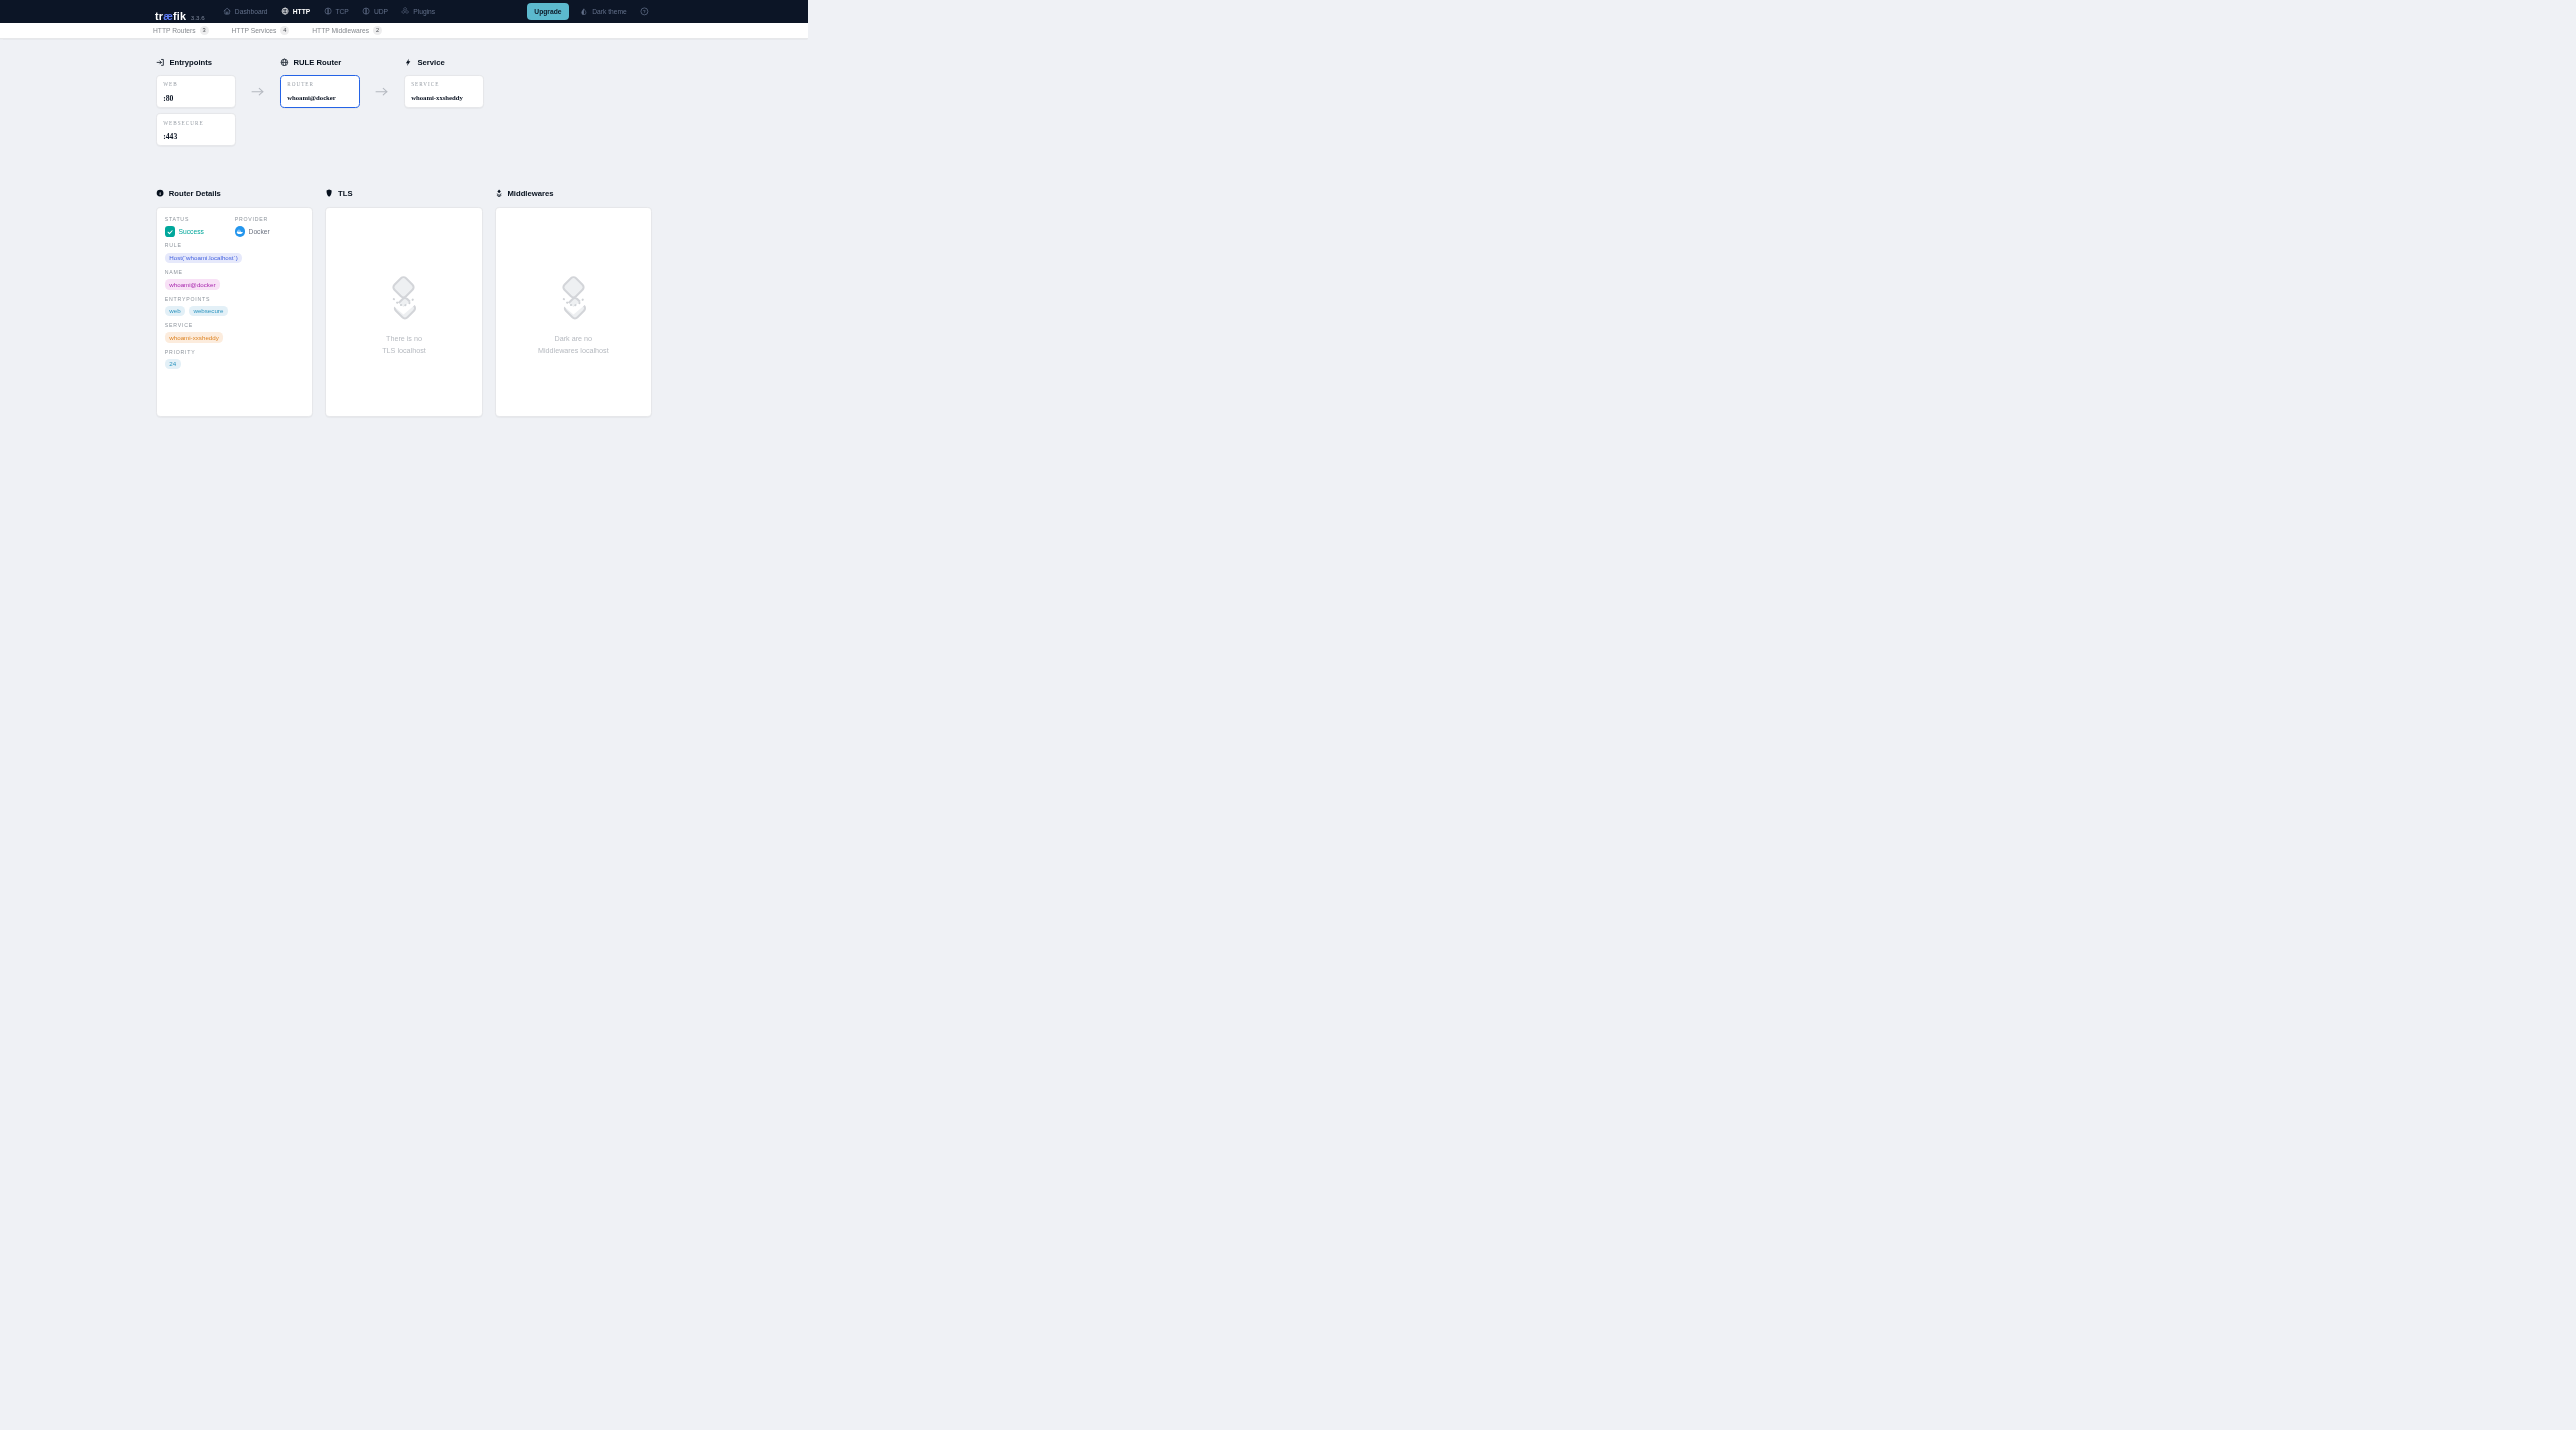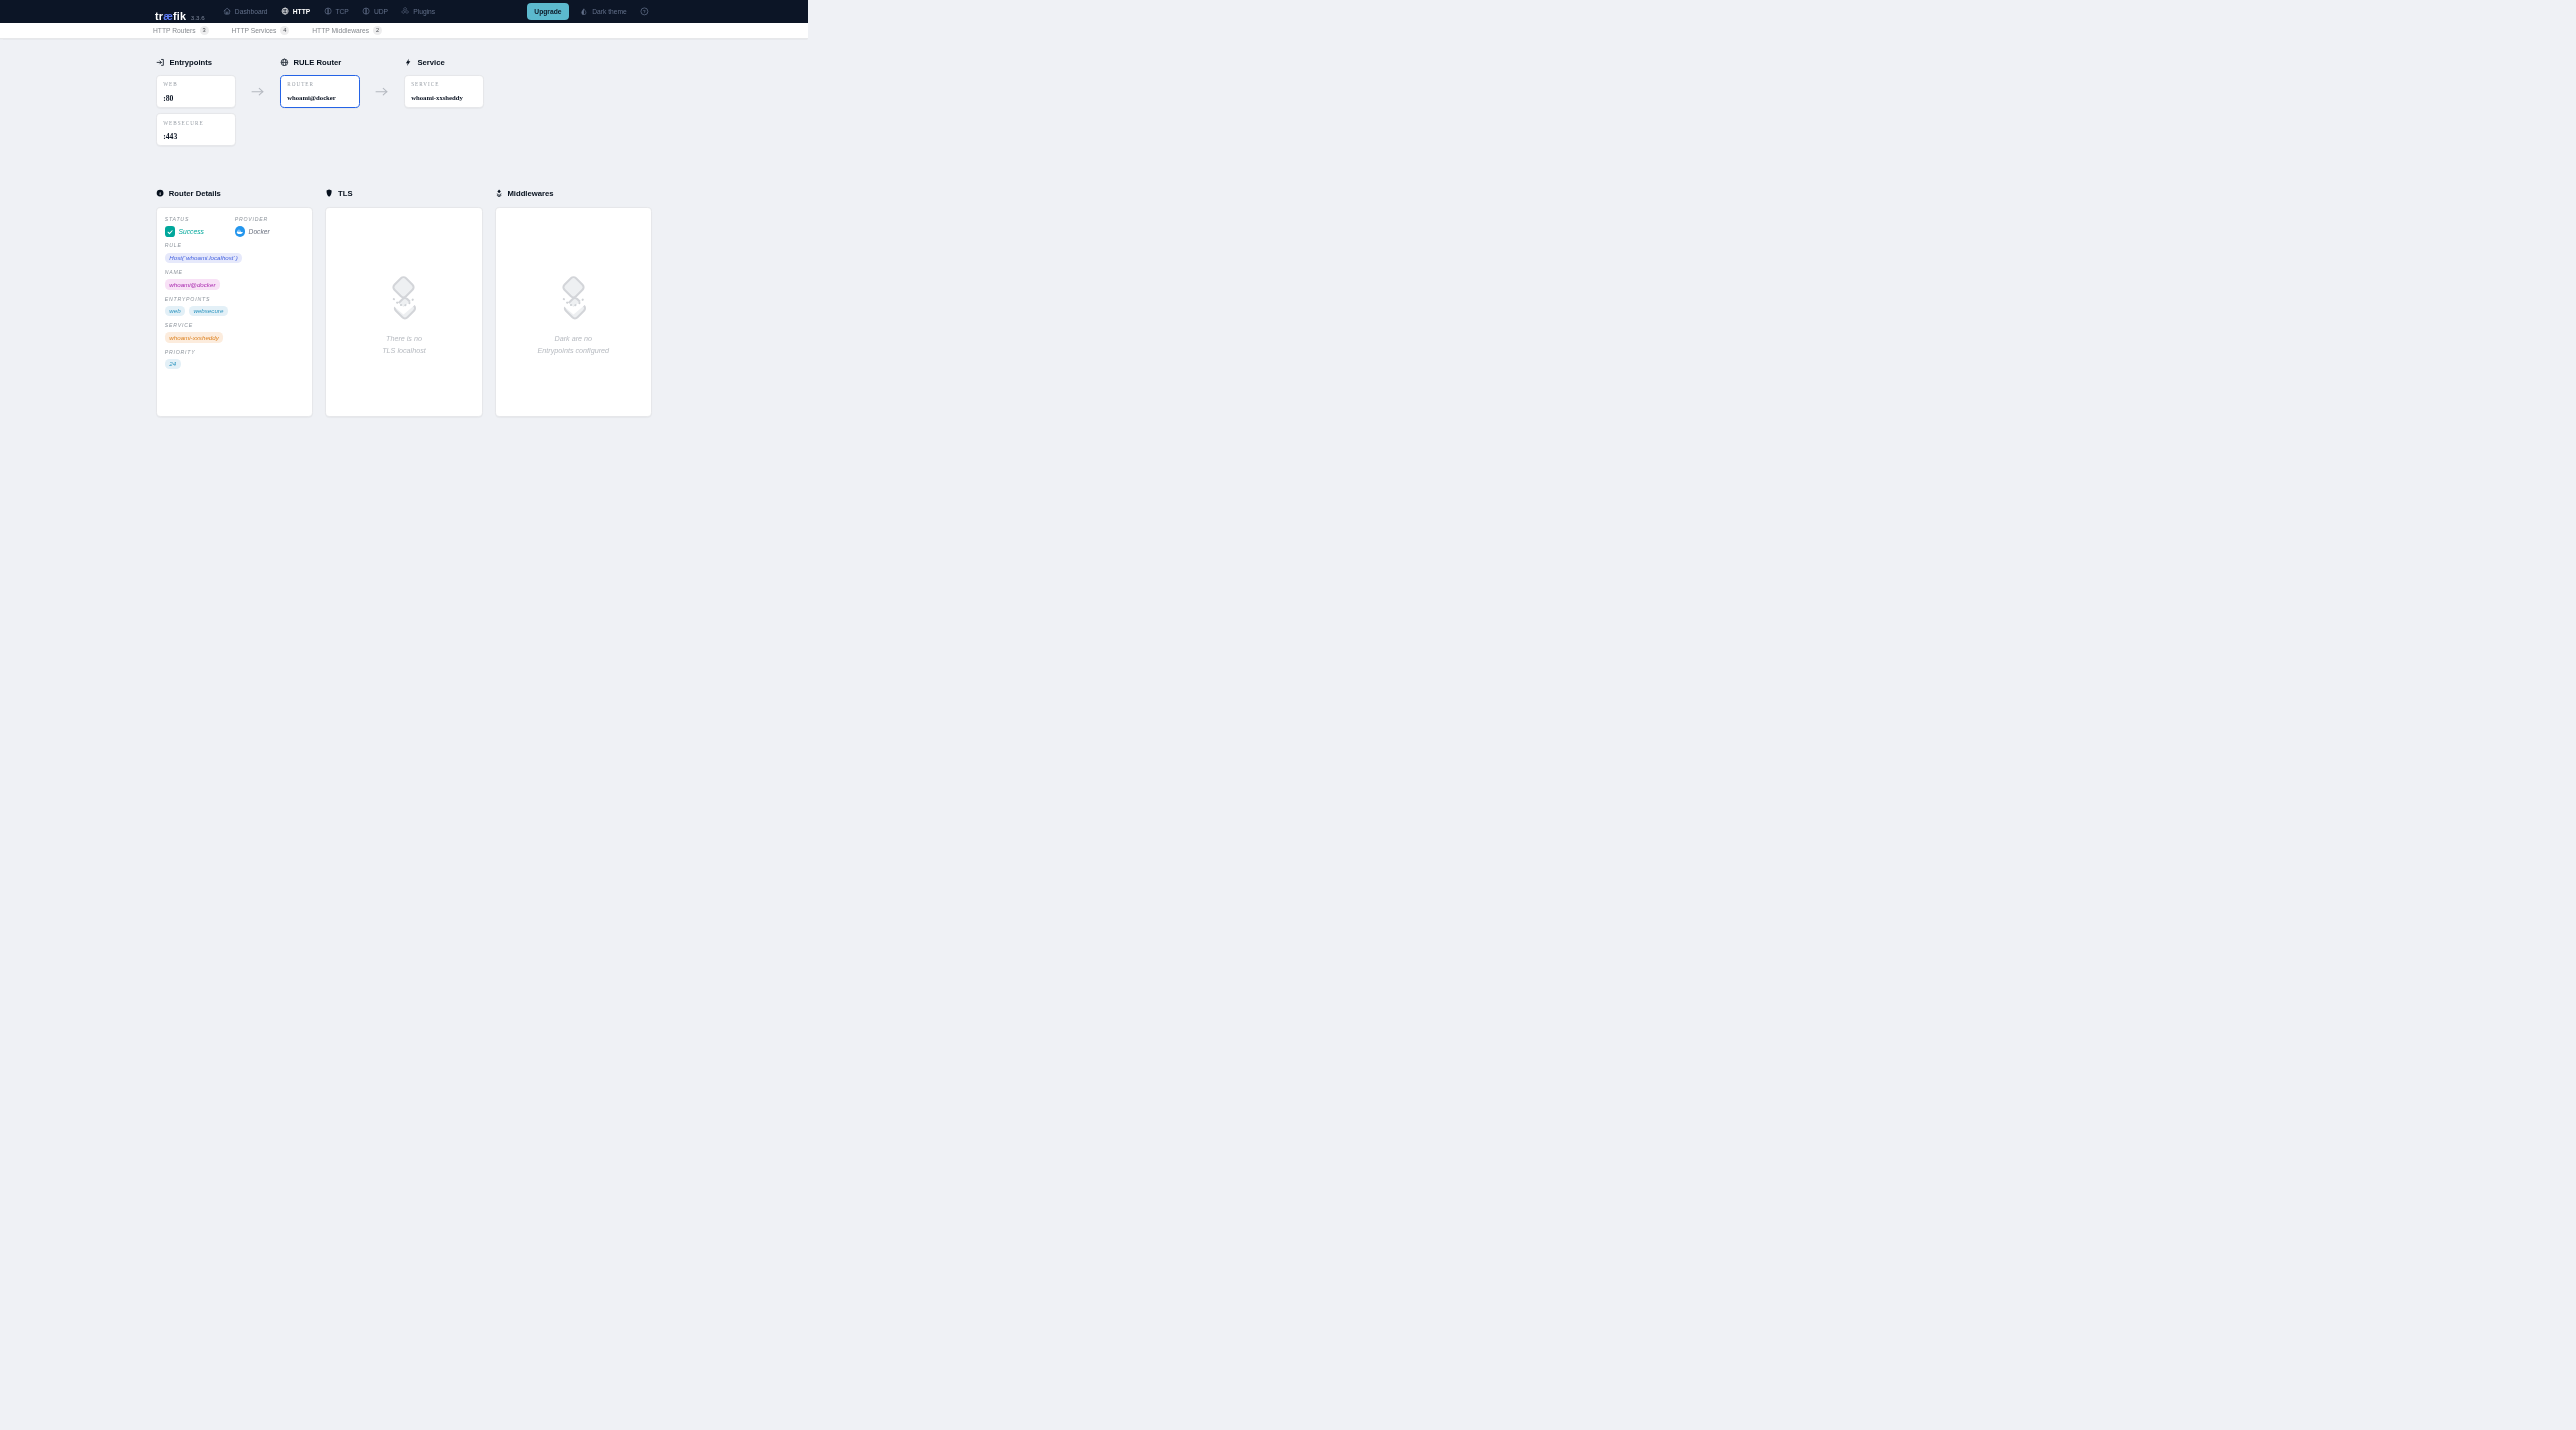--- a/index.html
+++ b/index.html
@@ -70,21 +70,20 @@
   
   .details-grid {
     margin-top:43px; display:grid; grid-template-columns:1fr 1fr 1fr; column-gap:12px;
   }
   .dsec-head { display:flex; align-items:center; gap:4.6px; font-size:7.7px; font-weight:700;
     color:#06101d; margin-bottom:9.3px; }
   .dsec-head svg { width:8.2px; height:8.2px; flex:none; }
   .panel {
     background:#ffffff; border:0.5px solid #e6e7ea; border-radius:4.6px; height:210px;
     box-shadow:0 0.5px 1px rgba(0,0,0,.04);
-    font-style:italic;
   }
   .panel.rd { padding:8.2px 7.7px; }
   .group { margin-bottom:5.7px; }
   .g-label { font-size:5.2px; letter-spacing:0.8px; color:#8e959d; font-weight:500; }
   .g-body { margin-top:4.1px; display:flex; align-items:center; gap:3.6px; }
   .two-col { display:flex; }
   .two-col .col { width:50%; }
   .status-ico { width:10.3px; height:10.3px; border-radius:3.1px; background:#00a79b;
     display:flex; align-items:center; justify-content:center; }
   .status-ico svg { width:6.2px; height:6.2px; }
@@ -363,19 +362,19 @@
     <div class="panel" style="grid-column:3;grid-row:2">
       <div class="empty">
         <svg viewBox="0 0 64 92">
           <rect x="16" y="48" width="32" height="32" rx="7" transform="rotate(45 32 68)" fill="#eef0f2" stroke="#d3d5d9" stroke-width="4"></rect>
           <path d="M6 48 32 70 58 48" stroke="#ffffff" stroke-width="11" fill="none"></path>
           <rect x="16" y="8" width="32" height="32" rx="7" transform="rotate(45 32 24)" fill="#eef0f2" stroke="#d3d5d9" stroke-width="4"></rect>
           <path d="M13 47 Q32 72 51 47" stroke="#cfd2d6" stroke-width="4" fill="none" stroke-linecap="round" stroke-dasharray="0.5 8.5"></path>
         </svg>
         <div class="empty-text">
           <div>Dark are no</div>
-          <div>Entrypoints configured</div>
+          <div>Middlewares localhost</div>
         </div>
       </div>
     </div>
   </section>
 </main>
 
 
 </body></html>

